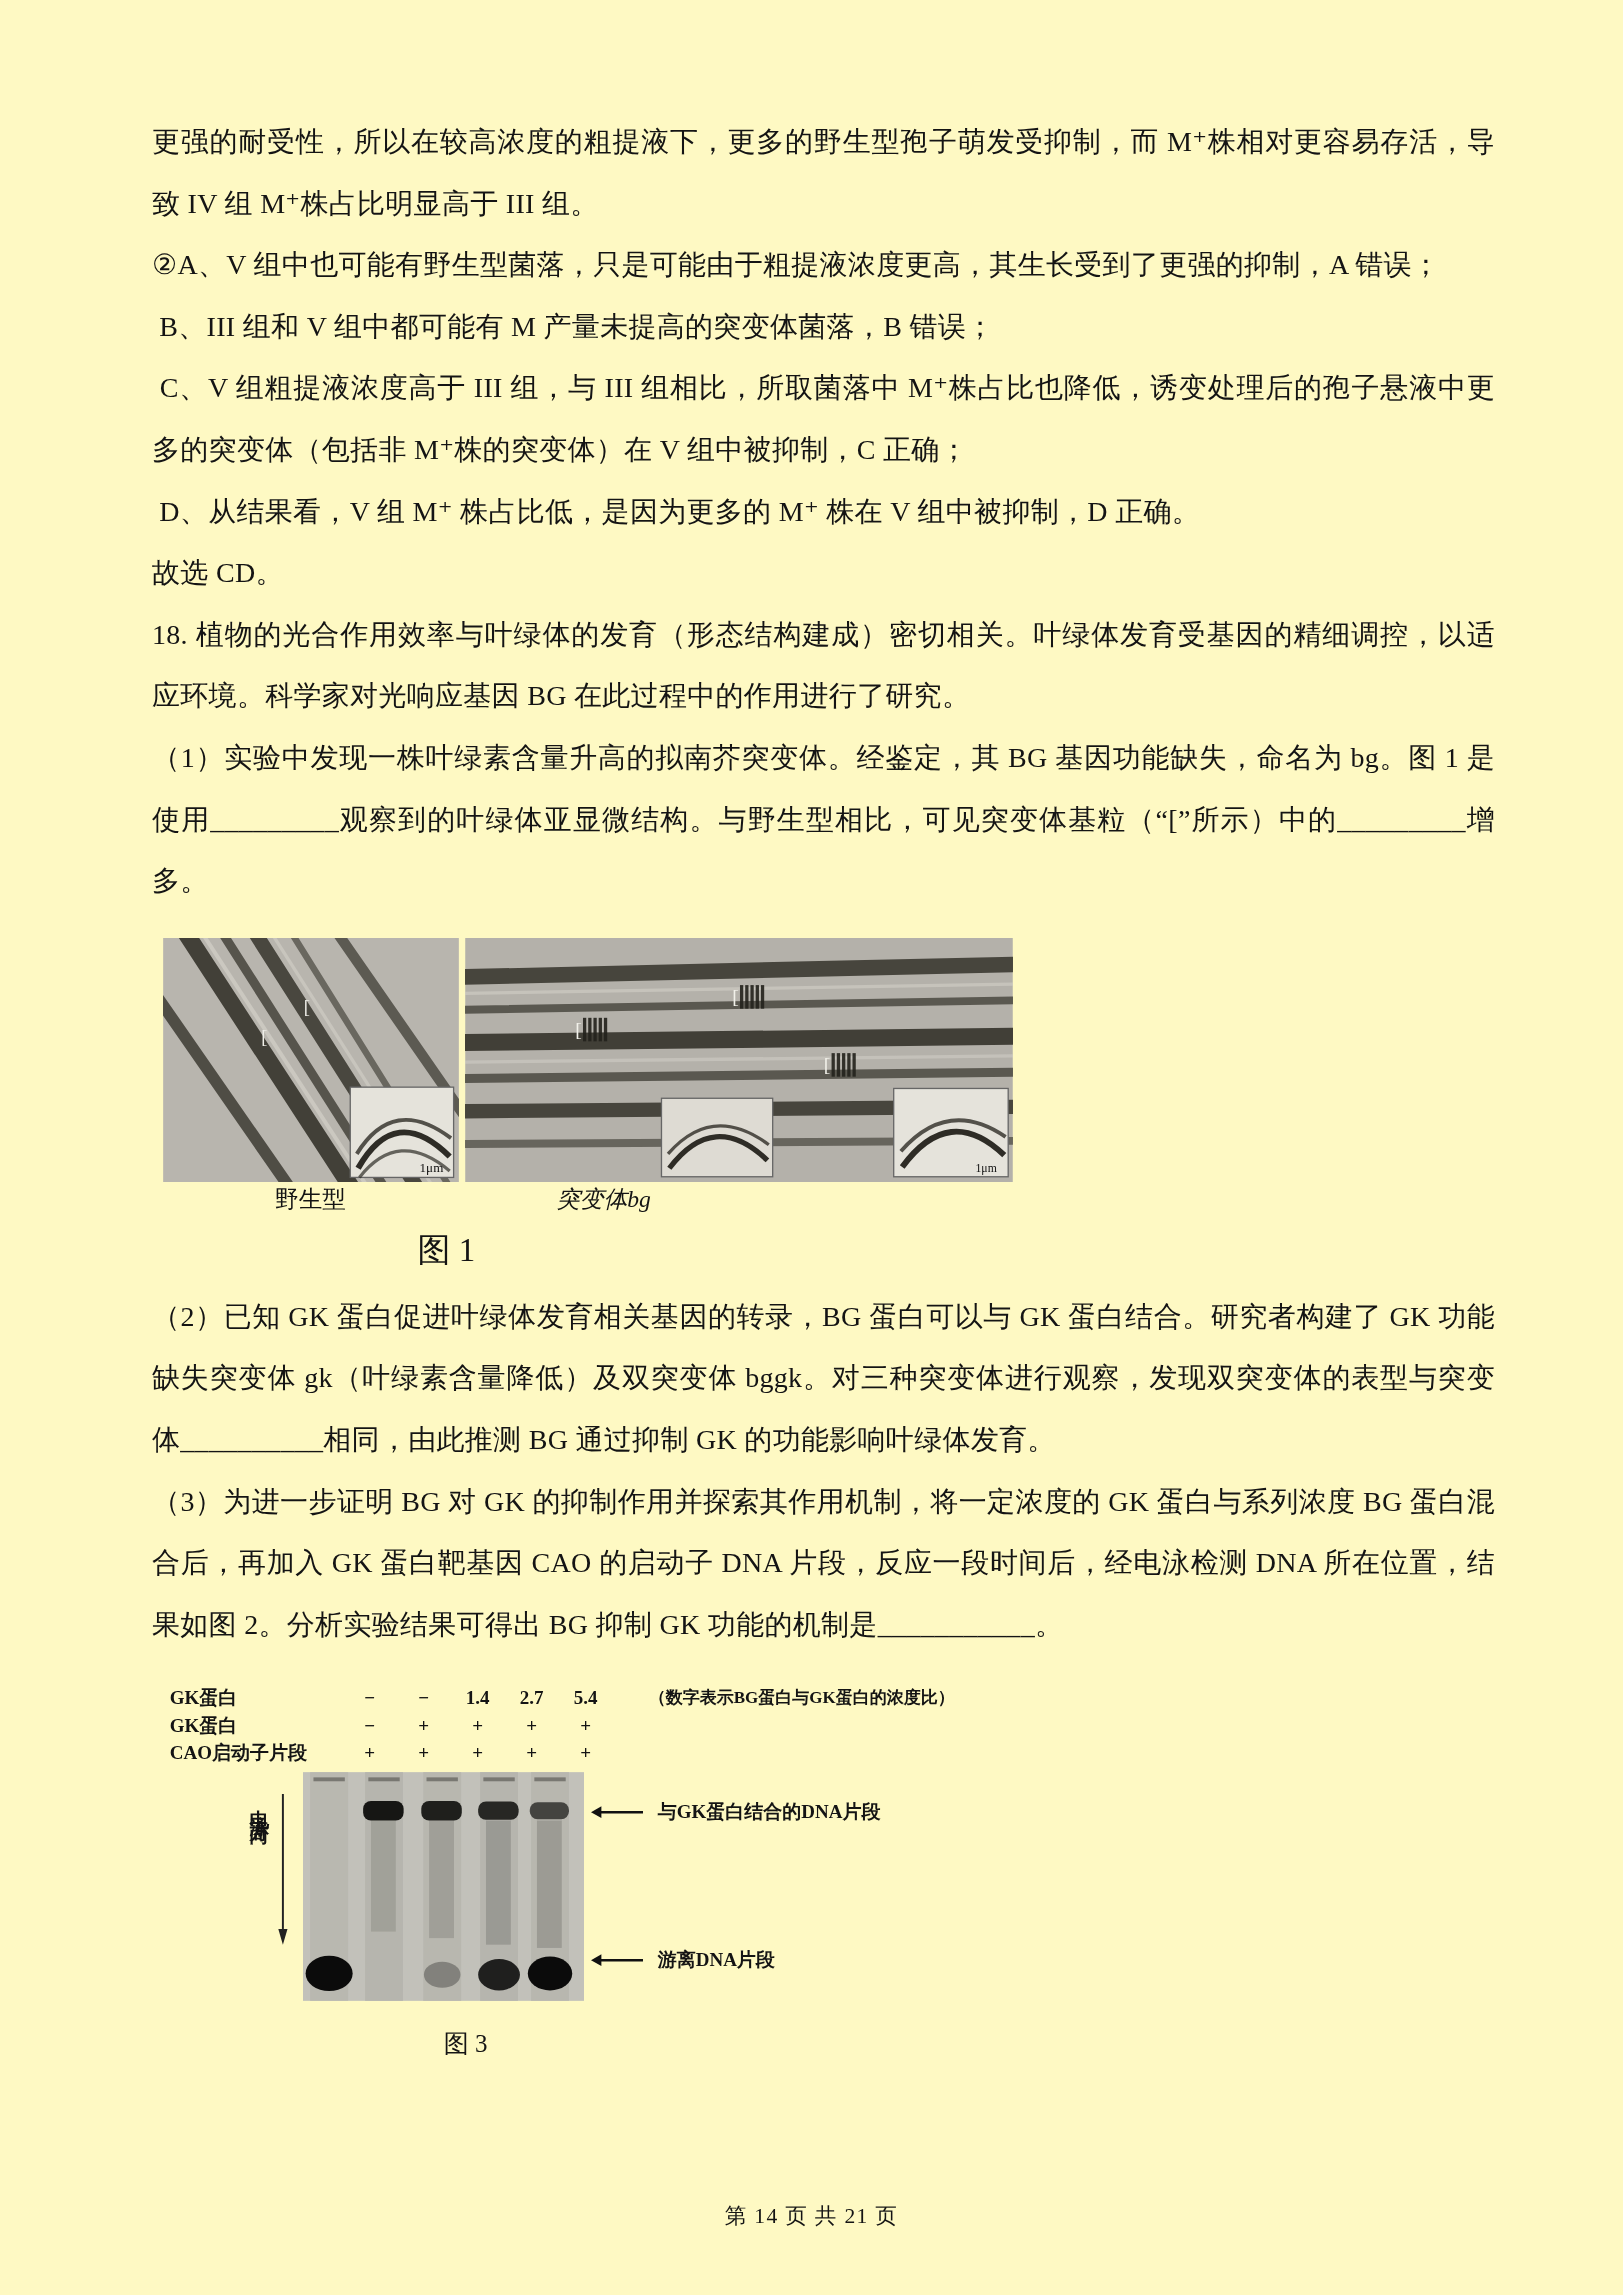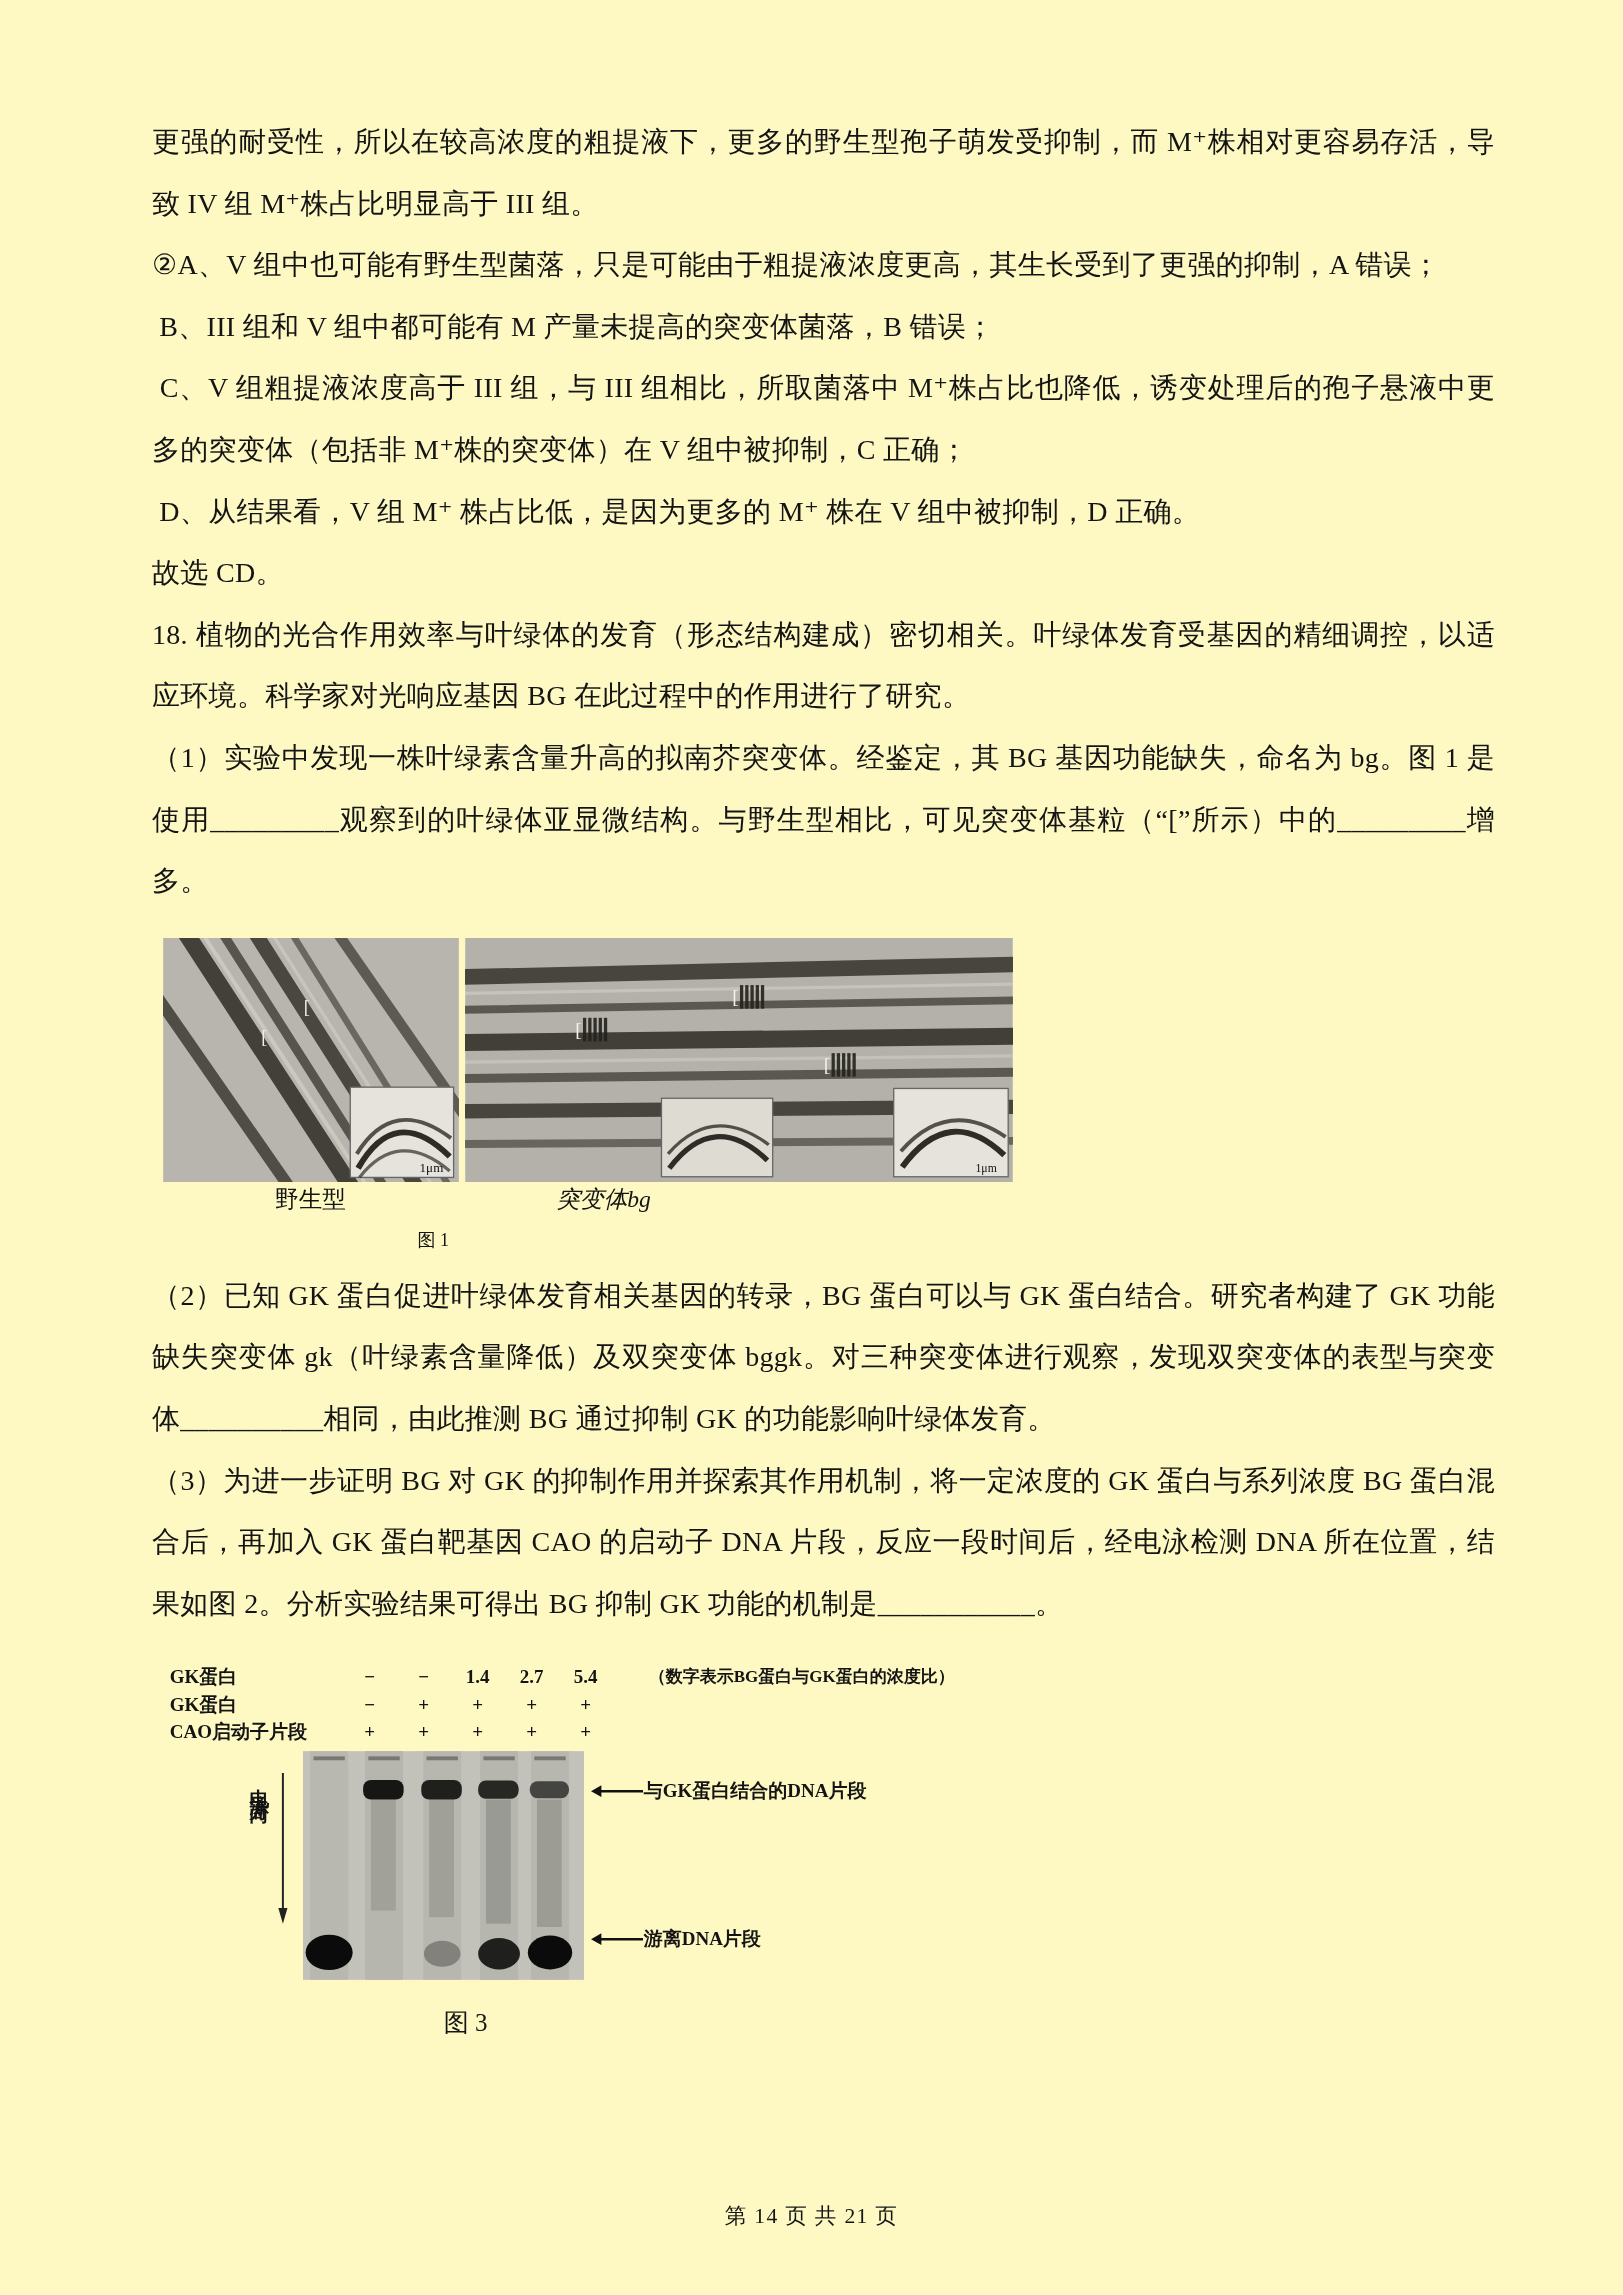--- a/index.html
+++ b/index.html
@@ -12,31 +12,31 @@
   .para {
     margin:0; font-size:28px; line-height:2.2; text-align:justify;
     white-space:pre-wrap; letter-spacing:0.3px;
   }
   
   .fig1 { margin:26px 0 13px 10.5px; }
   .fig1-panels { display:flex; gap:6.5px; }
   .fig1-labels { display:flex; margin-top:1px; font-size:23.6px; }
   .fig1-label-left { width:296px; text-align:center; }
   .fig1-label-right { margin-left:98px; font-style:italic; }
-  .fig1-caption { display:inline-block; margin:13px 16px 0 255px; font-size:18px; }
+  .fig1-caption { display:inline-block; margin:13px 16px 0 255px; font-size:33px; }
   
   .fig2 { position:relative; margin:29px 0 0 17.7px; height:393px; font-size:19px; }
   .f2-row { display:grid; grid-template-columns:173px repeat(5,54px) 1fr; align-items:center; line-height:1.45; height:27.5px; }
   .f2-label { font-weight:bold; white-space:nowrap; }
   .f2-val { text-align:center; font-weight:bold; }
   .f2-note { font-size:17px; font-weight:bold; padding-left:36px; white-space:nowrap; }
   .f2-direction { position:absolute; left:76px; top:110px; display:flex; align-items:flex-start; gap:3.9px; }
   .f2-direction-text { writing-mode:vertical-rl; text-orientation:upright; font-weight:bold; font-size:19.6px; letter-spacing:5.2px; }
   .f2-gel { position:absolute; left:133px; top:88px; line-height:0; }
-  .f2-ann { position:absolute; display:flex; align-items:center; gap:1px; font-weight:bold; font-size:19px; white-space:nowrap; }
+  .f2-ann { position:absolute; display:flex; align-items:center; gap:15px; font-weight:bold; font-size:19px; white-space:nowrap; }
   .f2-ann1 { left:421px; top:115px; }
   .f2-ann2 { left:421px; top:263px; }
   .f2-caption { position:absolute; left:274px; top:343px; font-size:25px; }
   
   .footer { position:absolute; bottom:65px; left:0; width:100%; text-align:center; font-size:21.6px; letter-spacing:1.3px; }
 </style>
 </head>
 <body>
 
 <div class="page">

